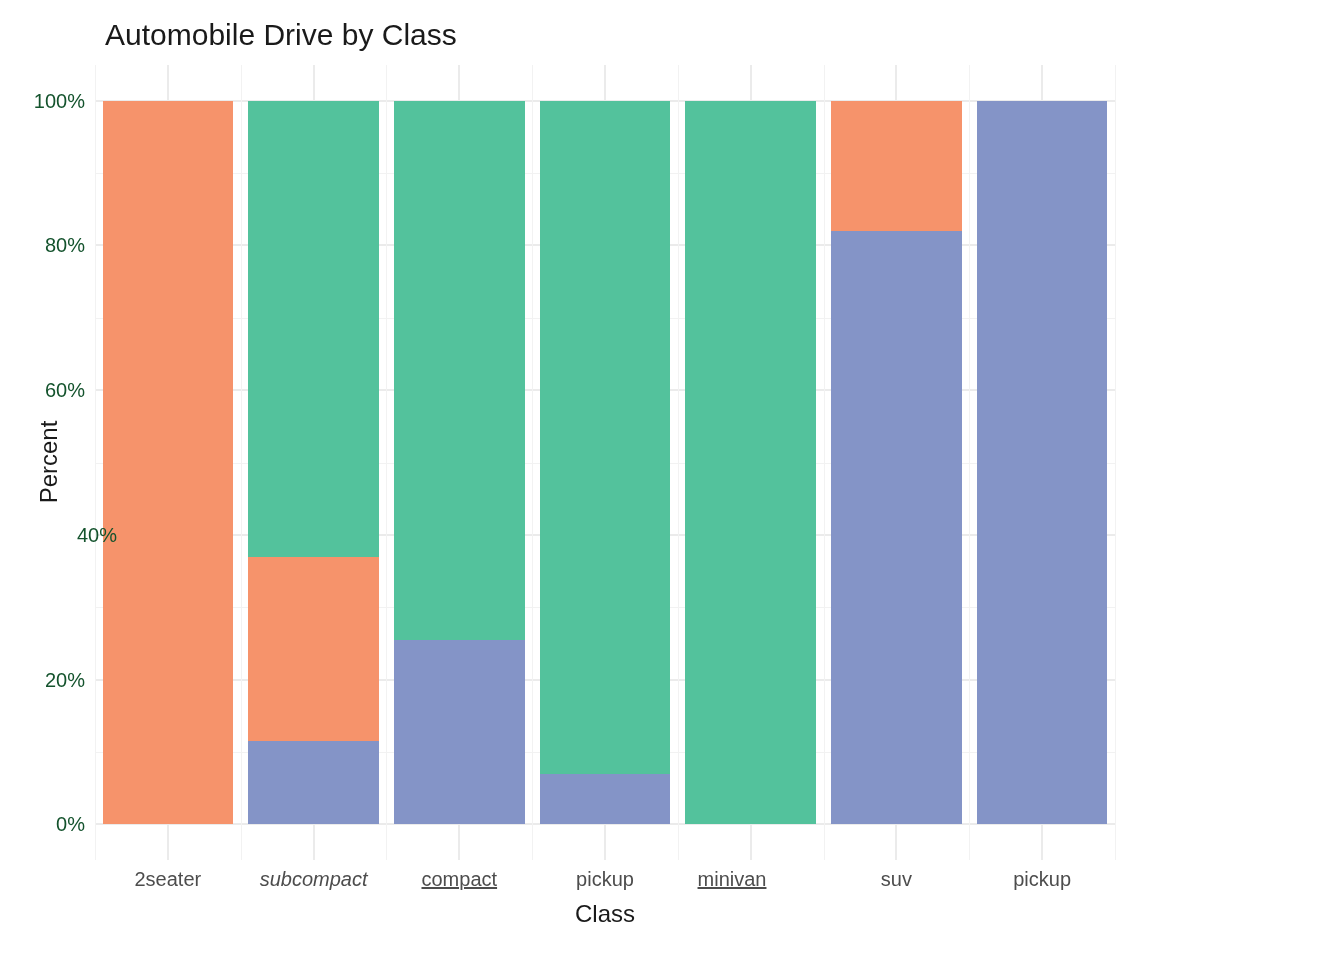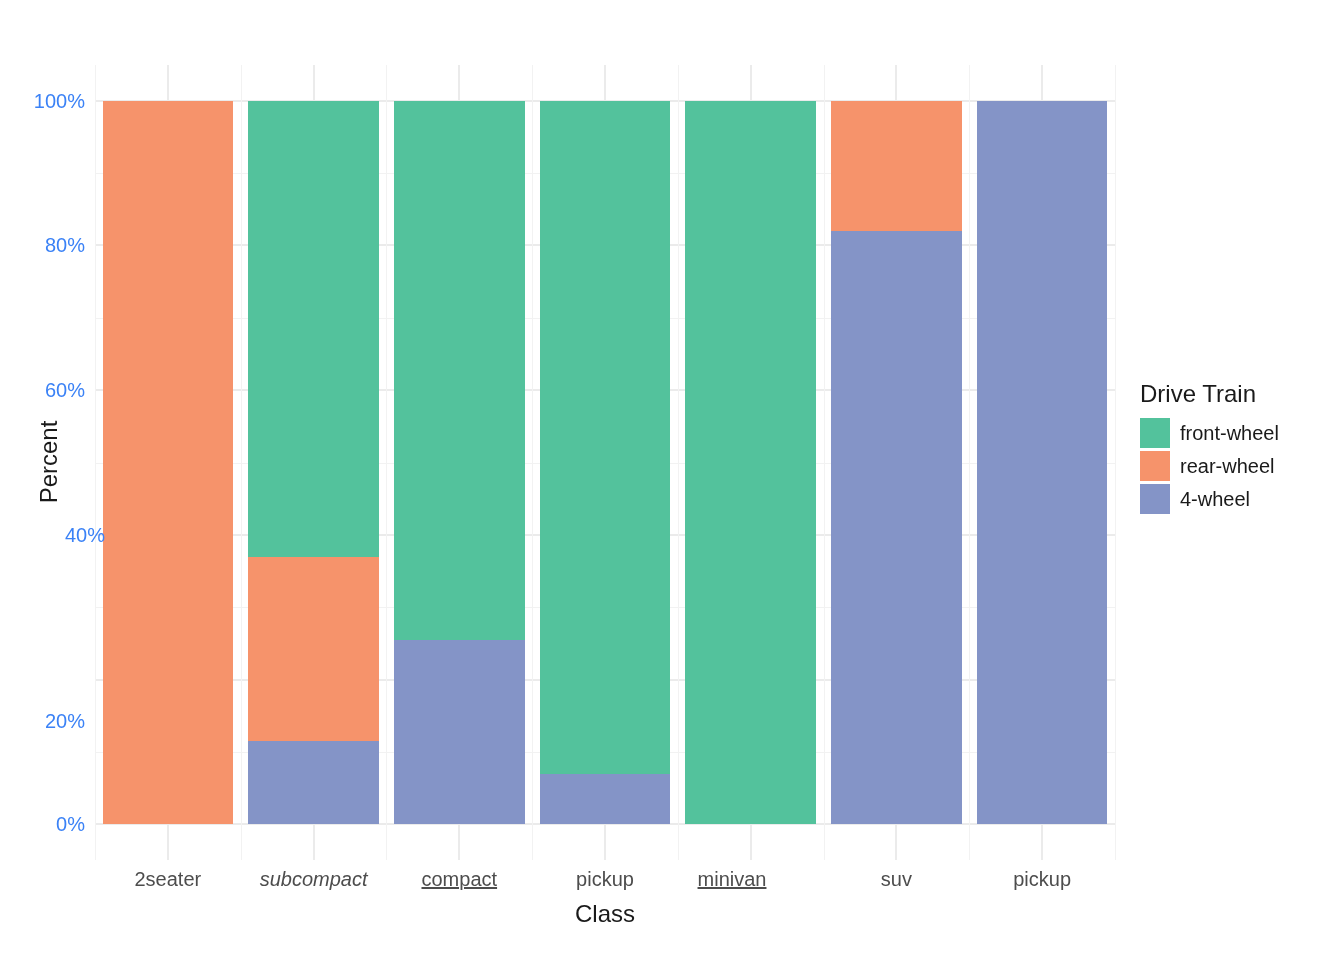--- a/index.html
+++ b/index.html
@@ -65,21 +65,21 @@
   .segment {
     position: absolute;
     left: 0;
     width: 100%;
   }
   .y-tick-label {
     position: absolute;
     right: 1255px; 
     text-align: right;
     font-size: 20px;
-    color: #3b82f6;
+    color: #14532d;
     transform: translateY(-50%);
   }
   .x-tick-label {
     position: absolute;
     top: 868px;
     font-size: 20px;
     color: #4d4d4d;
     transform: translateX(-50%);
     text-align: center;
     white-space: nowrap;
@@ -121,20 +121,21 @@
     height: 30px;
     margin-right: 10px;
     flex-shrink: 0;
   }
 </style>
 </head>
 <body>
 
 <div class="chart-wrap">
 
+  <div class="title">Automobile Drive by Class</div>
 
   <div class="panel" id="panel">
     <div class="panel-bg"></div>
     <div id="gridlines">
         <div class="gridline-h" style="top: 758.225px;"></div>
         <div class="gridline-h" style="top: 613.535px;"></div>
         <div class="gridline-h" style="top: 468.845px;"></div>
         <div class="gridline-h" style="top: 324.155px;"></div>
         <div class="gridline-h" style="top: 179.465px;"></div>
         <div class="gridline-h" style="top: 34.775px;"></div>
@@ -184,50 +185,33 @@
           <div class="segment" style="top: 35.775px; height: 130.221px; background: rgb(246, 147, 107);"></div>
         </div>
         <div class="bar-slot" style="left: 881.863px; width: 130.56px;">
           <div class="segment" style="top: 35.775px; height: 723.45px; background: rgb(132, 148, 199);"></div>
         </div>
       </div>
   </div>
 
   <div id="y-ticks">
       <div class="y-tick-label" style="left: 0px; width: 85px; text-align: right; position: absolute; top: 824.225px;">0%</div>
-      <div class="y-tick-label" style="left: 0px; width: 85px; text-align: right; position: absolute; top: 679.535px; margin-top: 41px;">20%</div>
-      <div class="y-tick-label" style="left: 0px; width: 85px; text-align: right; position: absolute; top: 534.845px; padding-left: 20px;">40%</div>
+      <div class="y-tick-label" style="left: 0px; width: 85px; text-align: right; position: absolute; top: 679.535px;">20%</div>
+      <div class="y-tick-label" style="left: 12px; width: 85px; text-align: right; position: absolute; top: 534.845px; padding-left: 20px;">40%</div>
       <div class="y-tick-label" style="left: 0px; width: 85px; text-align: right; position: absolute; top: 390.155px;">60%</div>
       <div class="y-tick-label" style="left: 0px; width: 85px; position: absolute; top: 245.465px;">80%</div>
       <div class="y-tick-label" style="left: 0px; width: 85px; text-align: right; position: absolute; top: 100.775px;">100%</div>
     </div>
   <div id="x-ticks">
       <div class="x-tick-label" style="left: 167.857px;">2seater</div>
       <div class="x-tick-label" style="left: 313.571px; font-style: italic;">subcompact</div>
       <div class="x-tick-label" style="left: 459.286px; text-decoration: underline;">compact</div>
       <div class="x-tick-label" style="left: 605px;">pickup</div>
       <div class="x-tick-label" style="left: 732px; text-decoration: underline;">minivan</div>
       <div class="x-tick-label" style="left: 896.429px;">suv</div>
       <div class="x-tick-label" style="left: 1042.14px;">pickup</div>
     </div>
 
   <div class="y-axis-title">Percent</div>
   <div class="x-axis-title">Class</div>
 
-  <div class="legend">
-    <div class="legend-title">Drive Train</div>
-    <div id="legend-items">
-        <div class="legend-item">
-          <div class="legend-key" style="background: rgb(83, 194, 156);"></div>
-          <span>front-wheel</span>
-        </div>
-        <div class="legend-item">
-          <div class="legend-key" style="background: rgb(246, 147, 107);"></div>
-          <span>rear-wheel</span>
-        </div>
-        <div class="legend-item">
-          <div class="legend-key" style="background: rgb(132, 148, 199);"></div>
-          <span>4-wheel</span>
-        </div>
-      </div>
-  </div>
 
 </div>
 
 </body></html>

